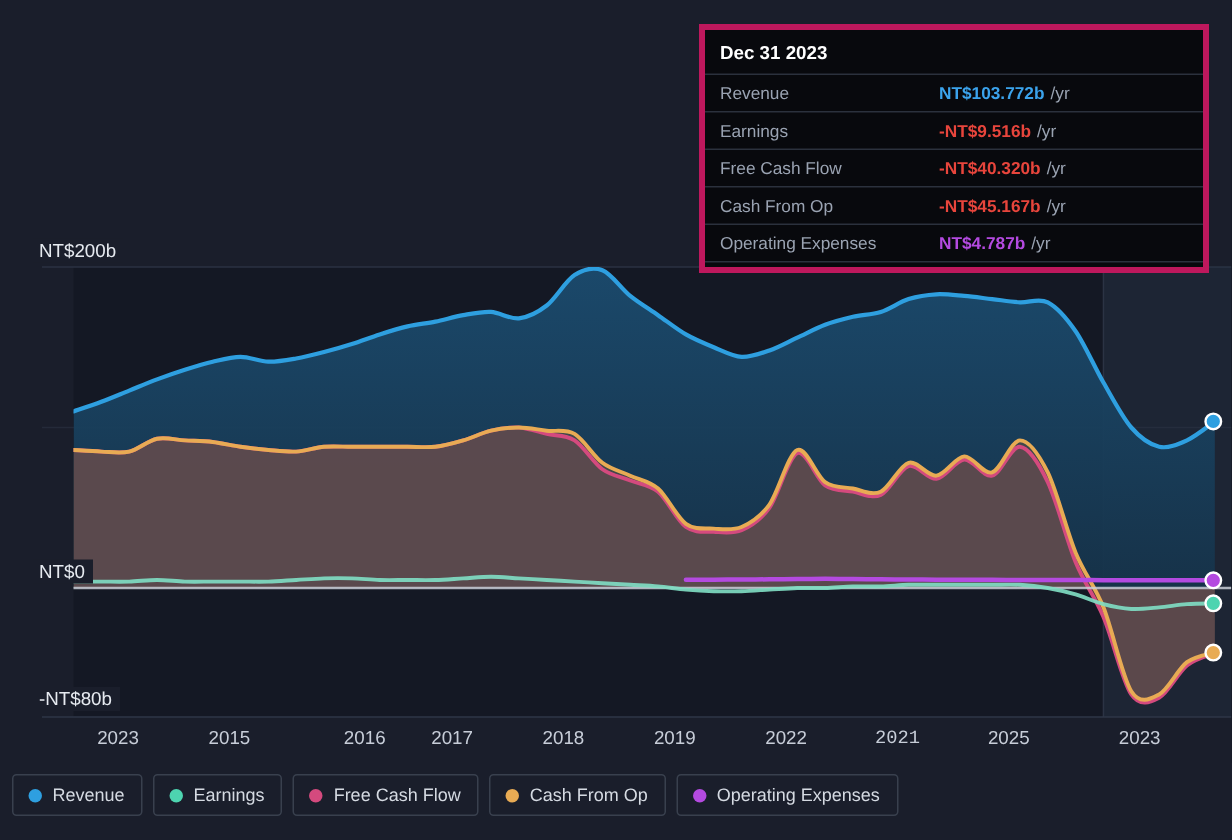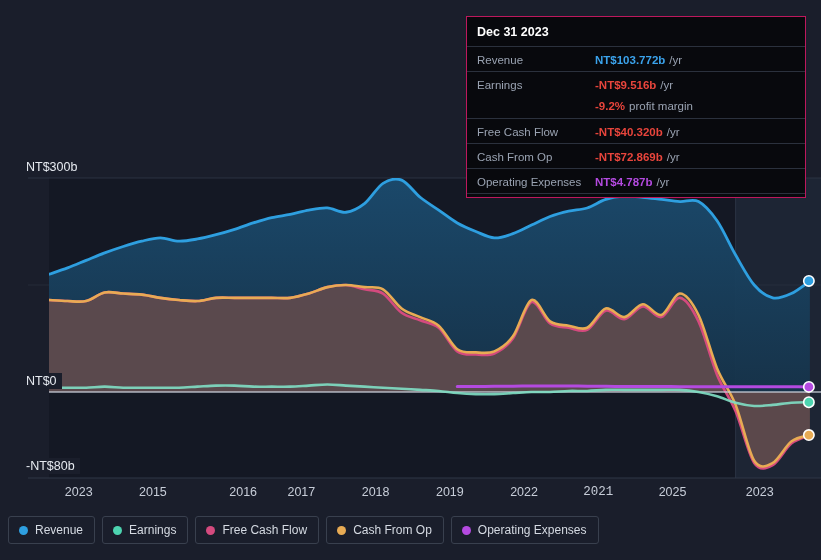--- a/index.html
+++ b/index.html
@@ -39,21 +39,21 @@
     white-space:nowrap;
     z-index:4;
   }
 
   
   #tooltip {
     position:absolute;
     left:466px; top:16px;
     width:340px;
     background:#08090d;
-    border:1px solid #be185d;
+    border:4px solid #be185d;
     z-index:20;
     padding:0;
   }
   #tooltip-date {
     font-size:12.5px;
     font-weight:bold;
     color:#ffffff;
     padding:8px 10px 7px 10px;
   }
   .tt-row {
@@ -68,20 +68,21 @@
     width:118px;
     flex:0 0 118px;
     font-size:11.5px;
     color:#9aa3b2;
     white-space:nowrap;
   }
   .tt-val {
     font-size:11.5px;
     font-weight:bold;
     white-space:nowrap;
+    margin-left:28px;
   }
   .tt-unit {
     font-size:11.5px;
     color:#9aa3b2;
     margin-left:4px;
     font-weight:normal;
   }
   #tooltip-bottomrule { border-top:1px solid #2b313d; height:4px; }
 
   
@@ -144,21 +145,21 @@
         <line x1="28" y1="392" x2="821" y2="392" stroke="#c9ced8" stroke-width="1.6" opacity="0.85"></line>
         <path d="M49.00,387.72C51.97,387.72 61.62,387.72 67.56,387.72C73.50,387.72 80.18,387.89 86.12,387.72C92.05,387.55 98.73,386.65 104.67,386.65C110.61,386.65 117.29,387.55 123.23,387.72C129.17,387.89 135.85,387.72 141.79,387.72C147.73,387.72 154.41,387.72 160.35,387.72C166.28,387.72 172.97,387.89 178.90,387.72C184.84,387.55 191.52,386.99 197.46,386.65C203.40,386.31 210.08,385.75 216.02,385.58C221.96,385.41 228.64,385.41 234.58,385.58C240.52,385.75 247.20,386.48 253.13,386.65C259.07,386.82 265.75,386.65 271.69,386.65C277.63,386.65 284.31,386.82 290.25,386.65C296.19,386.48 302.87,385.92 308.81,385.58C314.75,385.24 321.43,384.51 327.37,384.51C333.30,384.51 339.98,385.24 345.92,385.58C351.86,385.92 358.54,386.31 364.48,386.65C370.42,386.99 377.10,387.38 383.04,387.72C388.98,388.06 395.66,388.45 401.60,388.79C407.53,389.13 414.22,389.52 420.15,389.86C426.09,390.20 432.77,390.42 438.71,390.93C444.65,391.44 451.33,392.56 457.27,393.07C463.21,393.59 469.89,393.98 475.83,394.15C481.77,394.32 488.45,394.32 494.38,394.15C500.32,393.98 507.00,393.42 512.94,393.07C518.88,392.73 525.56,392.17 531.50,392.00C537.44,391.83 544.12,392.17 550.06,392.00C556.00,391.83 562.68,391.10 568.62,390.93C574.55,390.76 581.23,391.10 587.17,390.93C593.11,390.76 599.79,390.03 605.73,389.86C611.67,389.69 618.35,389.86 624.29,389.86C630.23,389.86 636.91,389.86 642.85,389.86C648.78,389.86 655.47,389.86 661.40,389.86C667.34,389.86 674.02,389.52 679.96,389.86C685.90,390.20 692.58,390.97 698.52,392.00C704.46,393.03 711.14,394.58 717.08,396.30C723.02,398.02 729.70,401.20 735.63,402.75C741.57,404.30 748.25,405.63 754.19,405.98C760.13,406.32 766.81,405.42 772.75,404.90C778.69,404.38 785.37,403.18 791.31,402.75C797.25,402.32 806.90,402.31 809.87,402.23" fill="none" stroke="#7fdcc2" stroke-width="2.6" stroke-linecap="round" stroke-linejoin="round" opacity="0.92"></path>
         <path d="M457.27,386.44C460.24,386.44 469.89,386.45 475.83,386.44C481.77,386.42 488.45,386.36 494.38,386.33C500.32,386.29 507.00,386.27 512.94,386.22C518.88,386.17 525.56,386.06 531.50,386.01C537.44,385.96 544.12,385.90 550.06,385.90C556.00,385.90 562.68,385.96 568.62,386.01C574.55,386.06 581.23,386.17 587.17,386.22C593.11,386.27 599.79,386.29 605.73,386.33C611.67,386.36 618.35,386.42 624.29,386.44C630.23,386.45 636.91,386.42 642.85,386.44C648.78,386.45 655.47,386.51 661.40,386.54C667.34,386.58 674.02,386.63 679.96,386.65C685.90,386.67 692.58,386.65 698.52,386.65C704.46,386.65 711.14,386.63 717.08,386.65C723.02,386.67 729.70,386.74 735.63,386.76C741.57,386.77 748.25,386.74 754.19,386.76C760.13,386.77 766.81,386.85 772.75,386.86C778.69,386.88 785.37,386.86 791.31,386.86C797.25,386.87 806.90,386.88 809.87,386.88" fill="none" stroke="#b44ae0" stroke-width="3" stroke-linecap="round" stroke-linejoin="round"></path>
       </g>
       <circle cx="808.8653846153779" cy="280.96396" r="5.2" fill="#2e9fe0" stroke="#ffffff" stroke-width="1.6"></circle>
       <circle cx="808.8653846153779" cy="386.87791" r="5.2" fill="#b44ae0" stroke="#ffffff" stroke-width="1.6"></circle>
       <circle cx="808.8653846153779" cy="402.2297" r="5.2" fill="#4dd4b0" stroke="#ffffff" stroke-width="1.6"></circle>
       <circle cx="808.8653846153779" cy="435.044075" r="5.2" fill="#e8ab54" stroke="#ffffff" stroke-width="1.6"></circle>
     </svg>
 
-  <div class="y-label" id="y-top">NT$300b</div>
+  <div class="y-label" id="y-top">NT$200b</div>
   <div class="y-label" id="y-zero">NT$0</div>
   <div class="y-label" id="y-bot">-NT$80b</div>
 
   <div id="x-labels">
       <div class="x-label" style="left: 78.6923px;">2023</div>
       <div class="x-label" style="left: 152.923px;">2015</div>
       <div class="x-label" style="left: 227.154px; margin-left: 16px;">2016</div>
       <div class="x-label" style="left: 301.385px;">2017</div>
       <div class="x-label" style="left: 375.615px;">2018</div>
       <div class="x-label" style="left: 449.846px;">2019</div>
@@ -172,31 +173,27 @@
     <div id="tooltip-date">Dec 31 2023</div>
     <div id="tooltip-rows">
         <div class="tt-row">
           <div class="tt-key">Revenue</div>
           <div><span class="tt-val" style="color: rgb(59, 163, 236);">NT$103.772b</span><span class="tt-unit">/yr</span></div>
         </div>
         <div class="tt-row">
           <div class="tt-key">Earnings</div>
           <div><span class="tt-val" style="color: rgb(232, 69, 60);">-NT$9.516b</span><span class="tt-unit">/yr</span></div>
         </div>
-        <div class="tt-row sub">
-          <div class="tt-key"></div>
-          <div><span class="tt-val" style="color: rgb(232, 69, 60);">-9.2%</span><span class="tt-unit">profit margin</span></div>
-        </div>
         <div class="tt-row">
           <div class="tt-key">Free Cash Flow</div>
           <div><span class="tt-val" style="color: rgb(232, 69, 60); text-align: center;">-NT$40.320b</span><span class="tt-unit">/yr</span></div>
         </div>
         <div class="tt-row">
           <div class="tt-key">Cash From Op</div>
-          <div><span class="tt-val" style="color: rgb(232, 69, 60);">-NT$72.869b</span><span class="tt-unit">/yr</span></div>
+          <div><span class="tt-val" style="color: rgb(232, 69, 60);">-NT$45.167b</span><span class="tt-unit">/yr</span></div>
         </div>
         <div class="tt-row">
           <div class="tt-key">Operating Expenses</div>
           <div><span class="tt-val" style="color: rgb(180, 74, 224);">NT$4.787b</span><span class="tt-unit">/yr</span></div>
         </div>
       </div>
     <div id="tooltip-bottomrule"></div>
   </div>
 
   <div id="legend">

